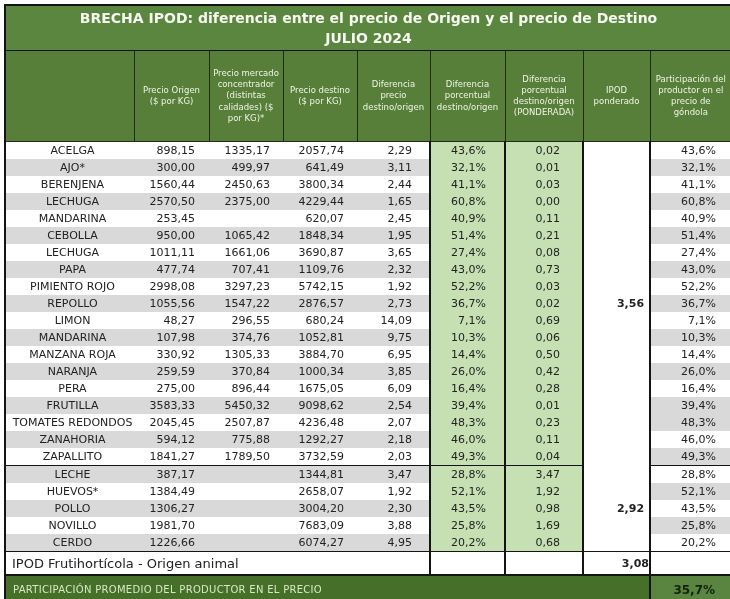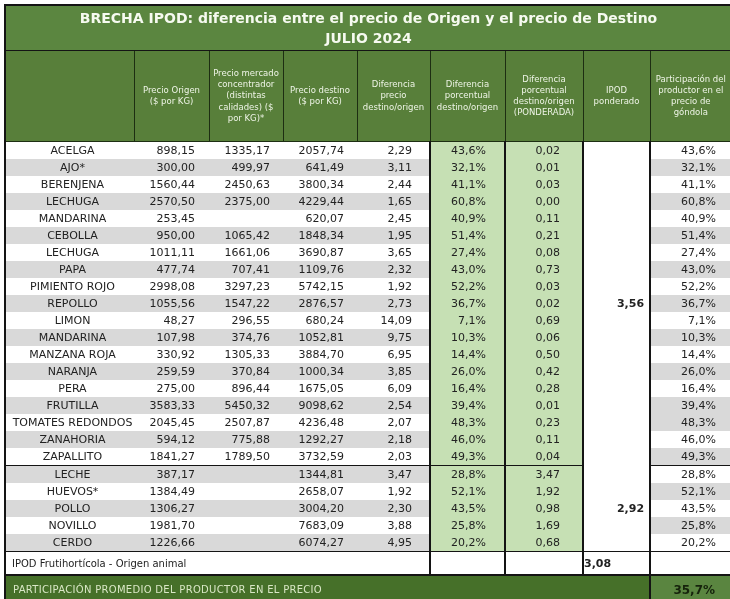--- a/index.html
+++ b/index.html
@@ -52,22 +52,22 @@
   .green-cell{background:var(--light-green);}
   .bl2{border-left:2px solid var(--border-dark);}
   .br2{border-right:2px solid var(--border-dark);}
   .bt1{border-top:1px solid var(--border-dark);}
   .ipod-cell{
     background:#ffffff;text-align:center;font-weight:bold;
     border-left:2px solid var(--border-dark);border-right:2px solid var(--border-dark);padding-left:28px;
   }
   
   .sum-td{height:22px;border-top:1px solid var(--border-dark);background:#fff;}
-  .sum-label{text-align:left;padding-left:6px;font-size:10px;}
-  .sum-ipod{text-align:left;font-weight:bold;}
+  .sum-label{text-align:left;padding-left:6px;font-size:13px;}
+  .sum-ipod{text-align:right;font-weight:bold;}
   
   .foot-label{
     height:27px;background:var(--footer-green);
     border-top:2px solid var(--border-dark);
     color:#d9e7c6;font-size:10px;text-align:left;padding-left:7px;letter-spacing:.3px;
   }
   .foot-value{
     height:27px;background:var(--footer-value-green);
     border-top:2px solid var(--border-dark);border-left:2px solid var(--border-dark);
     color:#16230c;font-size:12px;font-weight:bold;text-align:right;padding-right:16px;

